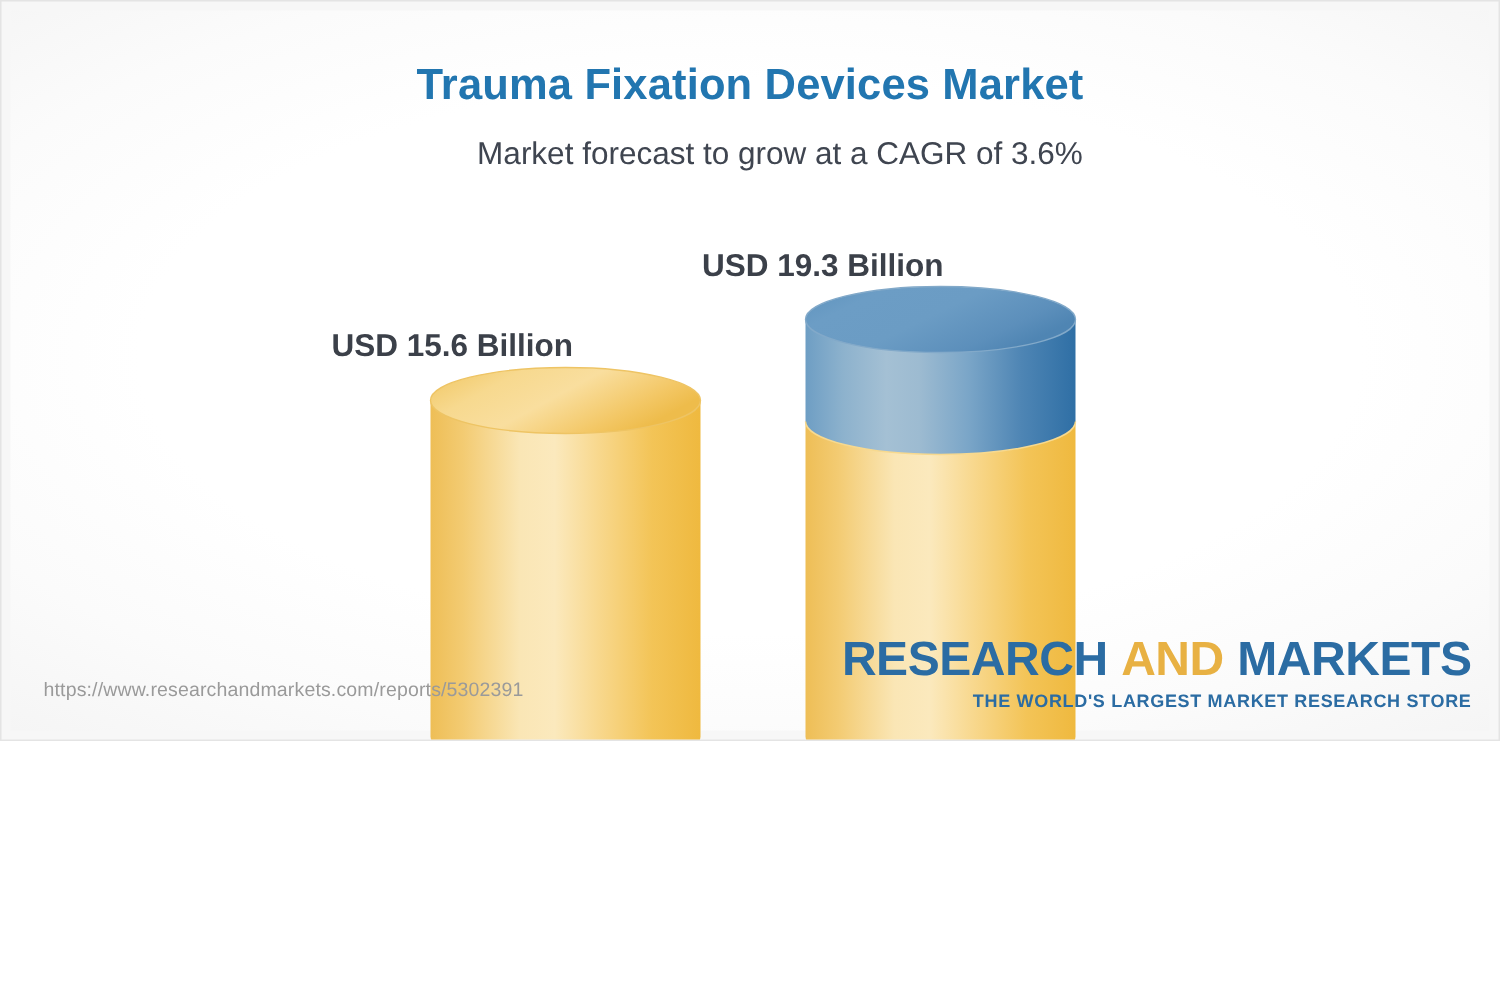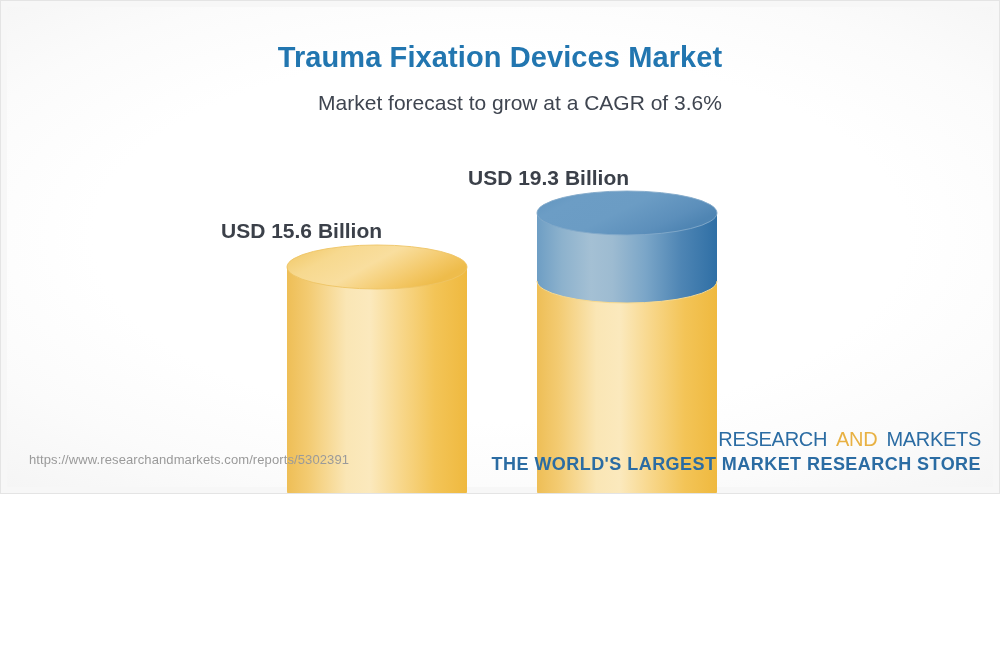--- a/index.html
+++ b/index.html
@@ -99,33 +99,33 @@
   }
 
   .logo {
     position: absolute;
     right: 18px;
     bottom: 20px;
     text-align: right;
     line-height: 1;
   }
   .logo-main {
-    font-size: 20px;
-    font-weight: normal;
+    font-size: 32px;
+    font-weight: bold;
     letter-spacing: -0.3px;
     color: #2b6ca3;
     white-space: nowrap;
     text-align: right;
   }
   .logo-main .logo-and {
     color: #e8b143;
   }
   .logo-tag {
     margin-top: 6px;
-    font-size: 18px;
+    font-size: 12px;
     font-weight: bold;
     letter-spacing: 0.45px;
     color: #2b6ca3;
     white-space: nowrap;
   }
 </style>
 </head>
 <body>
 
 <div id="infographic">

